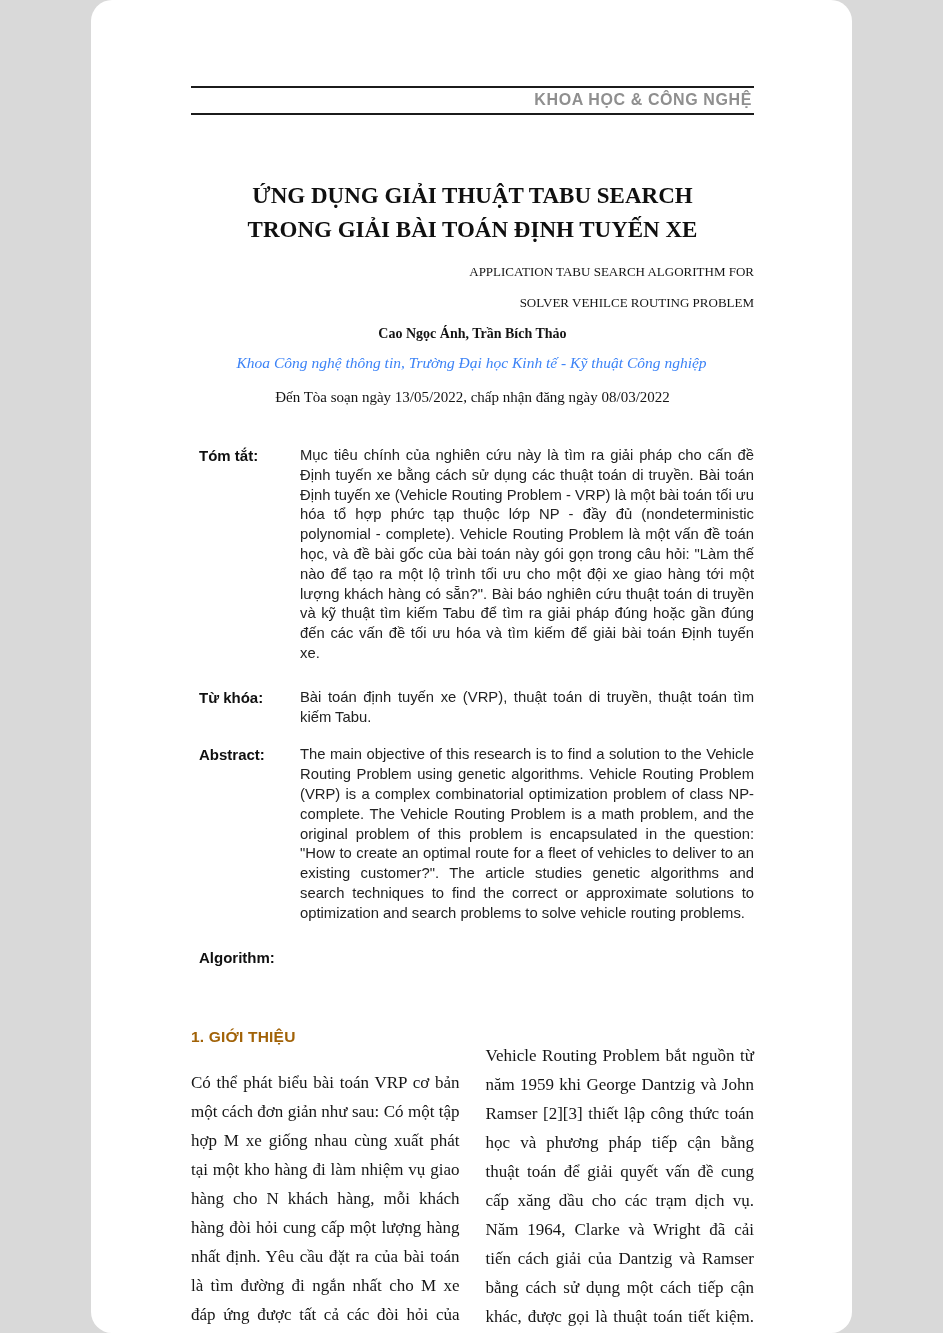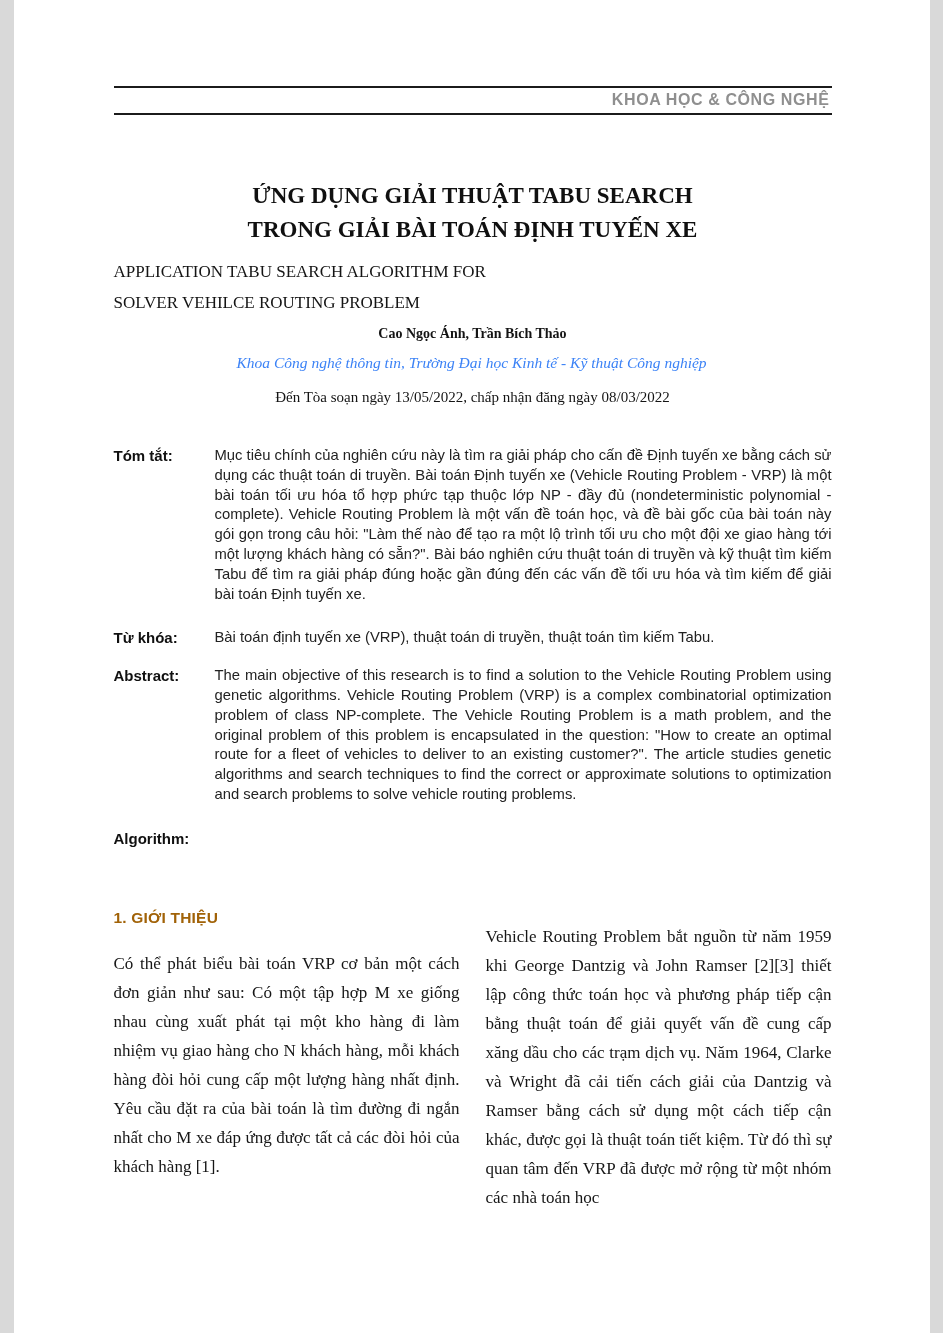--- a/index.html
+++ b/index.html
@@ -1,49 +1,49 @@
 <!DOCTYPE html>
 <html><head>
 <meta charset="utf-8">
 <style>
   * { margin: 0; padding: 0; box-sizing: border-box; }
   html, body { background: #d9d9d9; }
   .page {
-    width: 916px; height: 1333px; margin: 0 auto; background: #ffffff;
+    width: 761px; height: 1333px; margin: 0 auto; background: #ffffff;
     position: relative; overflow: hidden;
-    font-family: "Liberation Serif", serif; color: #1c1c1c;
+    font-family: "Liberation Serif", serif; color: #1c1c1c; border-radius: 21px;
   }
   .content { padding: 0 98px 0 100px; }
 
   .rule { height: 2px; background: #1b1b1b; }
 
   .header-band { margin-top: 86px; }
   .header-text {
     font-family: "Liberation Sans", sans-serif; font-weight: bold;
     font-size: 16px; letter-spacing: 0.6px; color: #8f8f8f;
     text-align: right; padding: 3px 2px 4px 0;
   }
 
   .title-vi {
     margin-top: 64px; text-align: center;
     font-size: 23px; font-weight: bold; line-height: 34px; color: #101010; font-family: Liberation Serif, serif;
   }
   .title-en {
-    margin-top: 9px; text-align: left;
-    font-size: 17px; font-weight: normal; line-height: 31px; color: #141414;
+    margin-top: 9px; text-align: right;
+    font-size: 13px; font-weight: normal; line-height: 31px; color: #141414;
   }
   .authors { margin-top: 8px; text-align: center; font-size: 14px; font-weight: bold; color: #141414; }
   .affiliation {
     margin-top: 10px; font-style: italic;
     font-size: 15.5px; line-height: 22px; max-width: 472px;
     margin-left: auto; margin-right: auto; color: #3b82f6;
   }
   .received { margin-top: 15px; text-align: center; font-size: 15px; color: #141414; }
 
-  .meta { margin-top: 40px; font-family: "Liberation Sans", sans-serif; }
+  .meta { margin-top: 40px; font-family: "Liberation Sans", sans-serif; margin-left: 8px; }
   .meta-row { display: grid; grid-template-columns: 101px 1fr; }
   .meta-row + .meta-row { margin-top: 24px; }
   .meta-row.tight { margin-top: 18px; }
   .meta-label { font-weight: bold; font-size: 15px; color: #101010; padding-top: 1px; }
   .meta-text { font-size: 14.8px; line-height: 19.8px; text-align: justify; color: #222222; }
 
   .body-cols { margin-top: 62px; display: flex; gap: 26px; }
   .col { flex: 1 1 0; min-width: 0; }
   .section-heading {
     font-family: "Liberation Sans", sans-serif; font-weight: bold;

